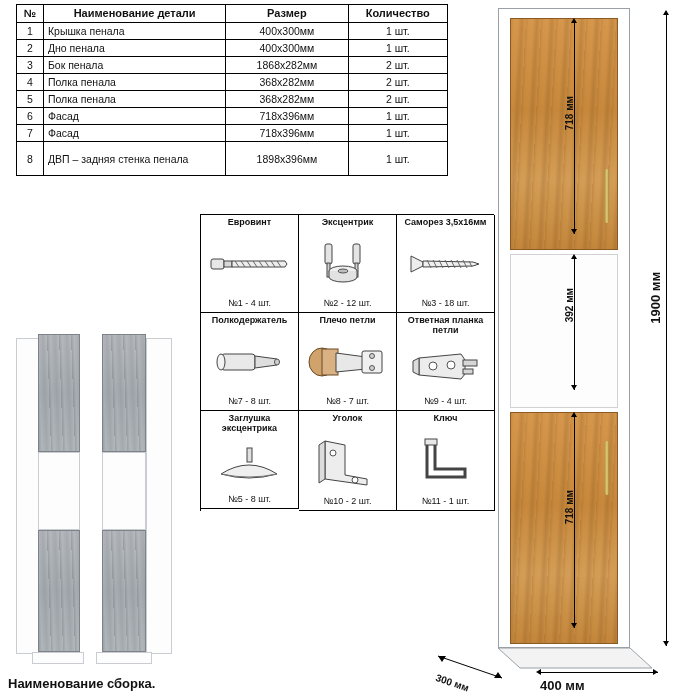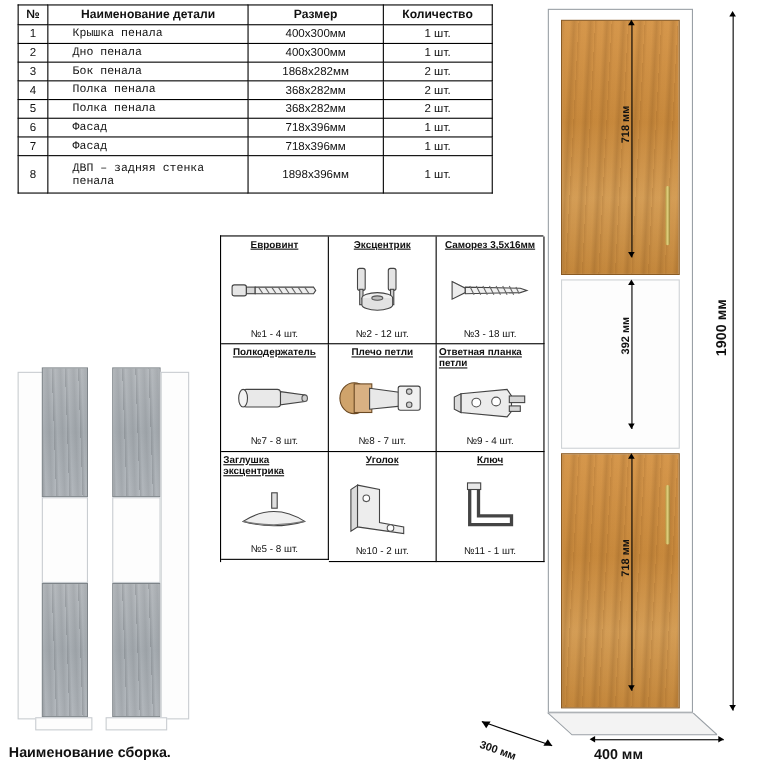--- a/index.html
+++ b/index.html
@@ -21,21 +21,21 @@
   }
   #parts-table th,#parts-table td{
     border:1px solid #000;
     padding:2px 4px;
     text-align:center;
     line-height:1.15;
     height:17px;
     box-sizing:border-box;
   }
   #parts-table th{font-weight:bold;font-size:11px;}
-  #parts-table td.name{text-align:left;padding-left:22px;font-family:Liberation Mono, monospace;}
+  #parts-table td.name{text-align:left;padding-left:4px;}
   .col-no{width:26px;}
   .col-name{width:176px;}
   .col-size{width:118px;}
   .col-qty{width:96px;}
 
   
   #hardware-grid{
     left:200px;top:214px;
     width:294px;
     display:grid;
@@ -49,24 +49,23 @@
     border-bottom:1px solid #000;
     box-sizing:border-box;
     height:98px;
     display:flex;flex-direction:column;
     align-items:center;
     padding:3px 2px 2px;
     position:relative;
   }
   .hw-cell.tall{height:100px;}
   .hw-title{
-    font-size:9px;font-weight:bold;text-align:left;
+    font-size:9px;font-weight:bold;text-align:center;
     line-height:1.1;
     min-height:11px;
-    text-decoration:underline;
   }
   .hw-art{
     flex:1;
     width:100%;
     display:flex;align-items:center;justify-content:center;
   }
   .hw-code{
     font-size:9px;text-align:center;line-height:1.1;
     padding-bottom:1px;
   }

